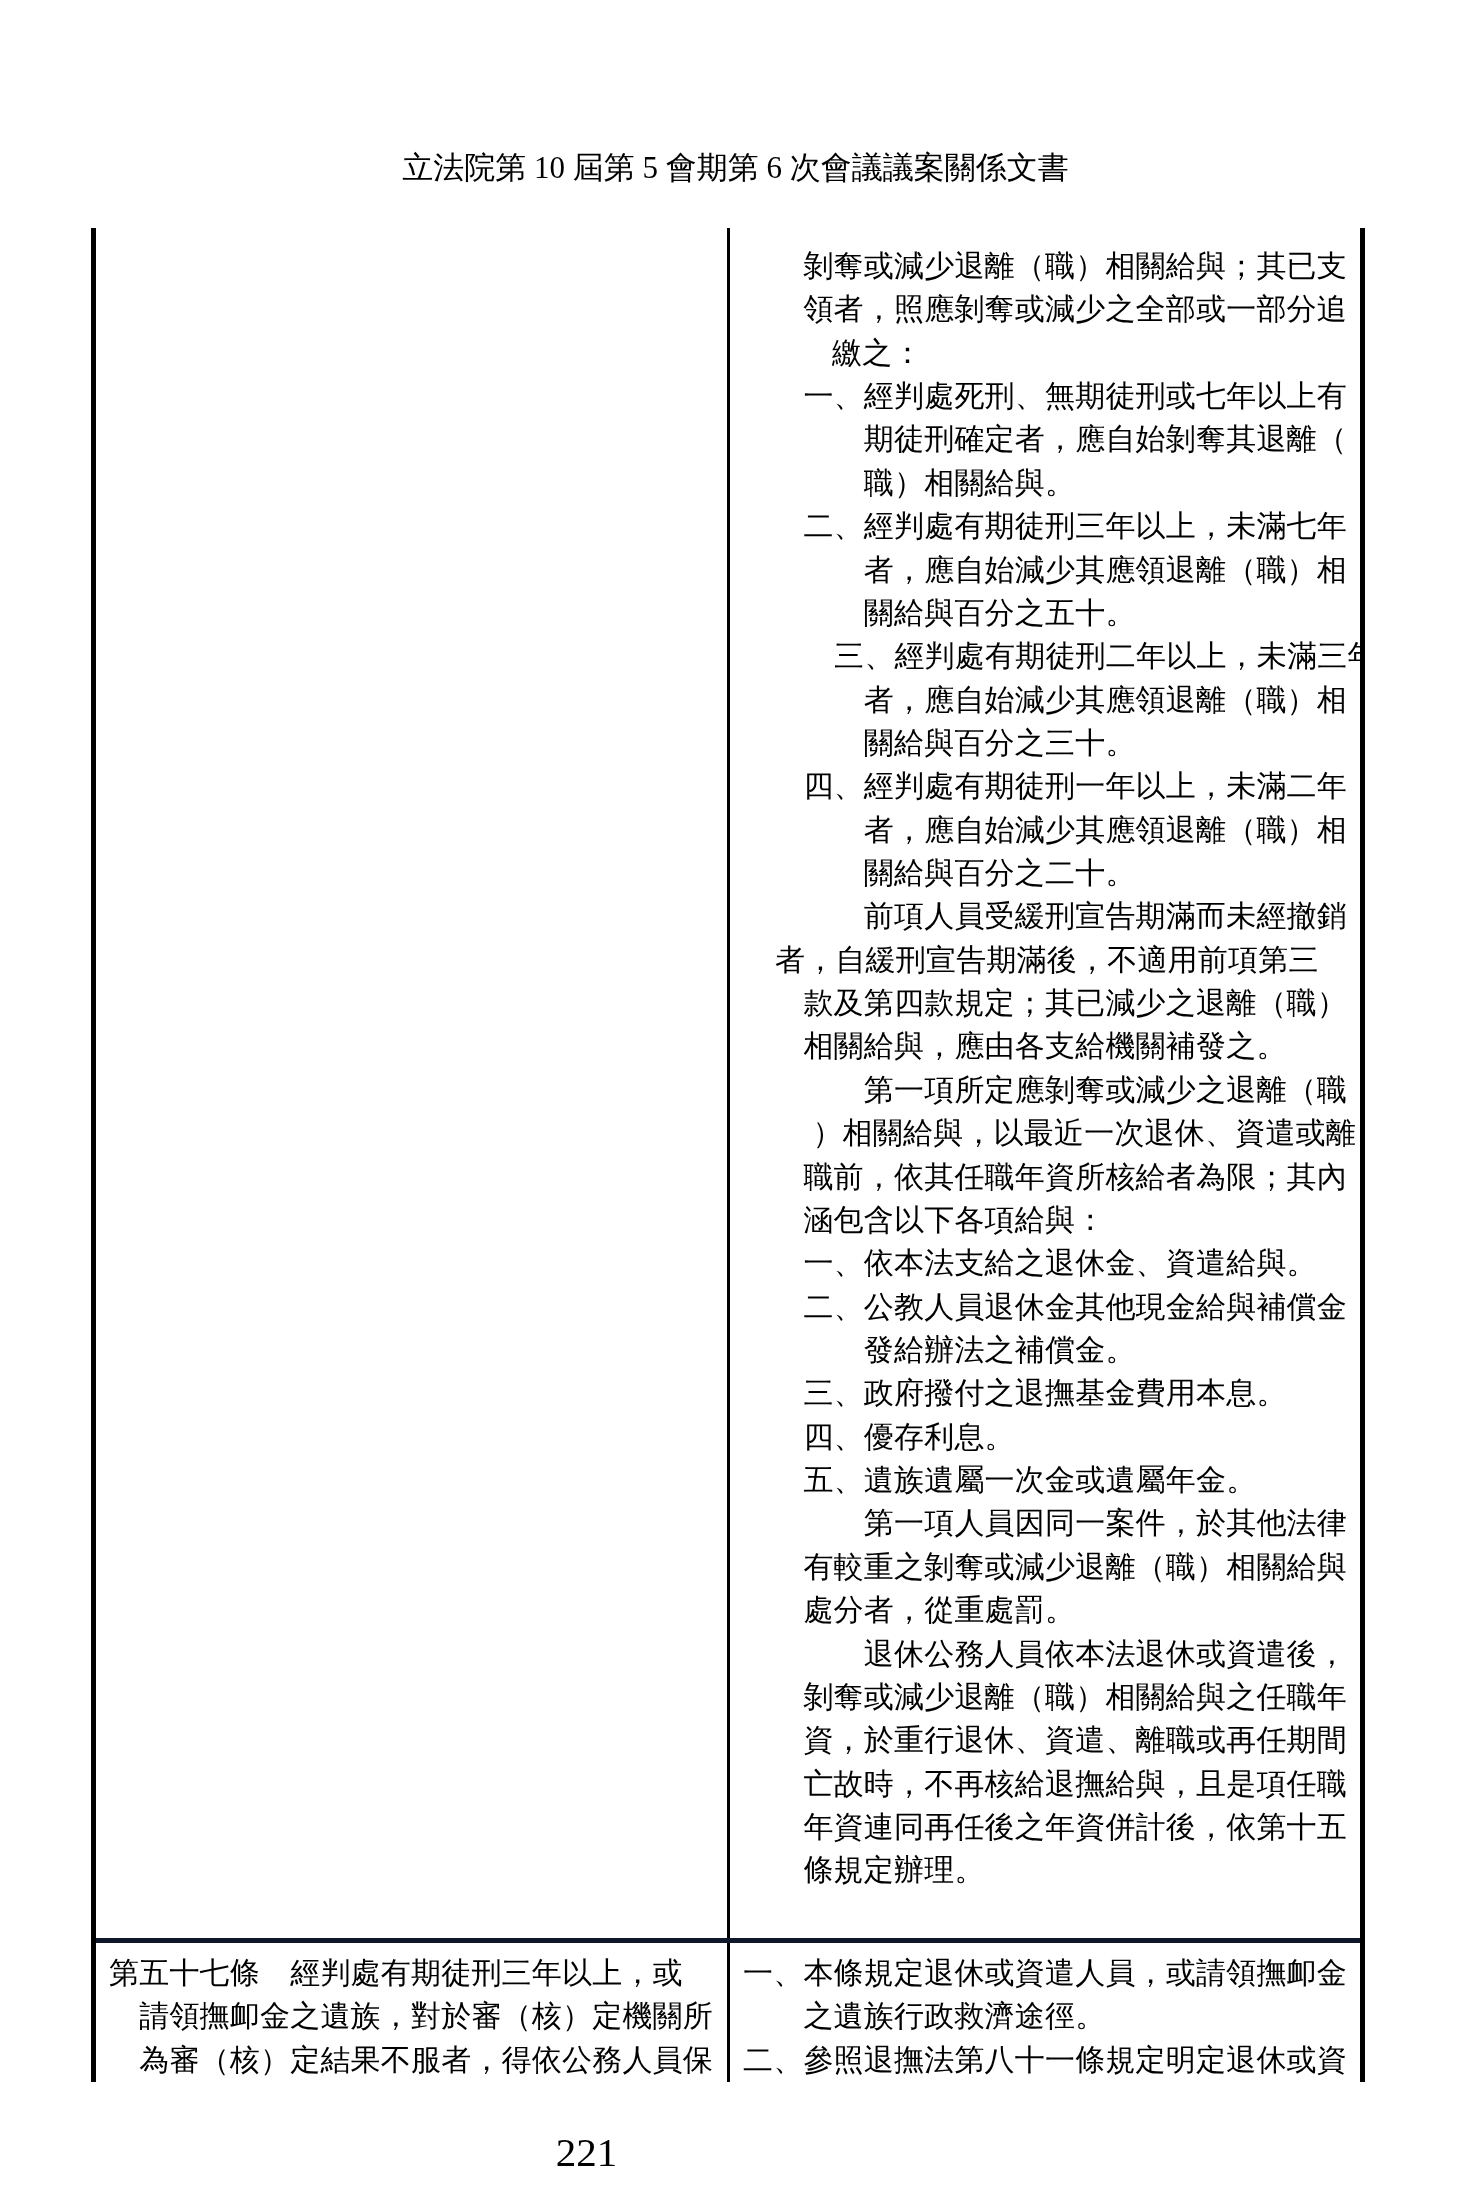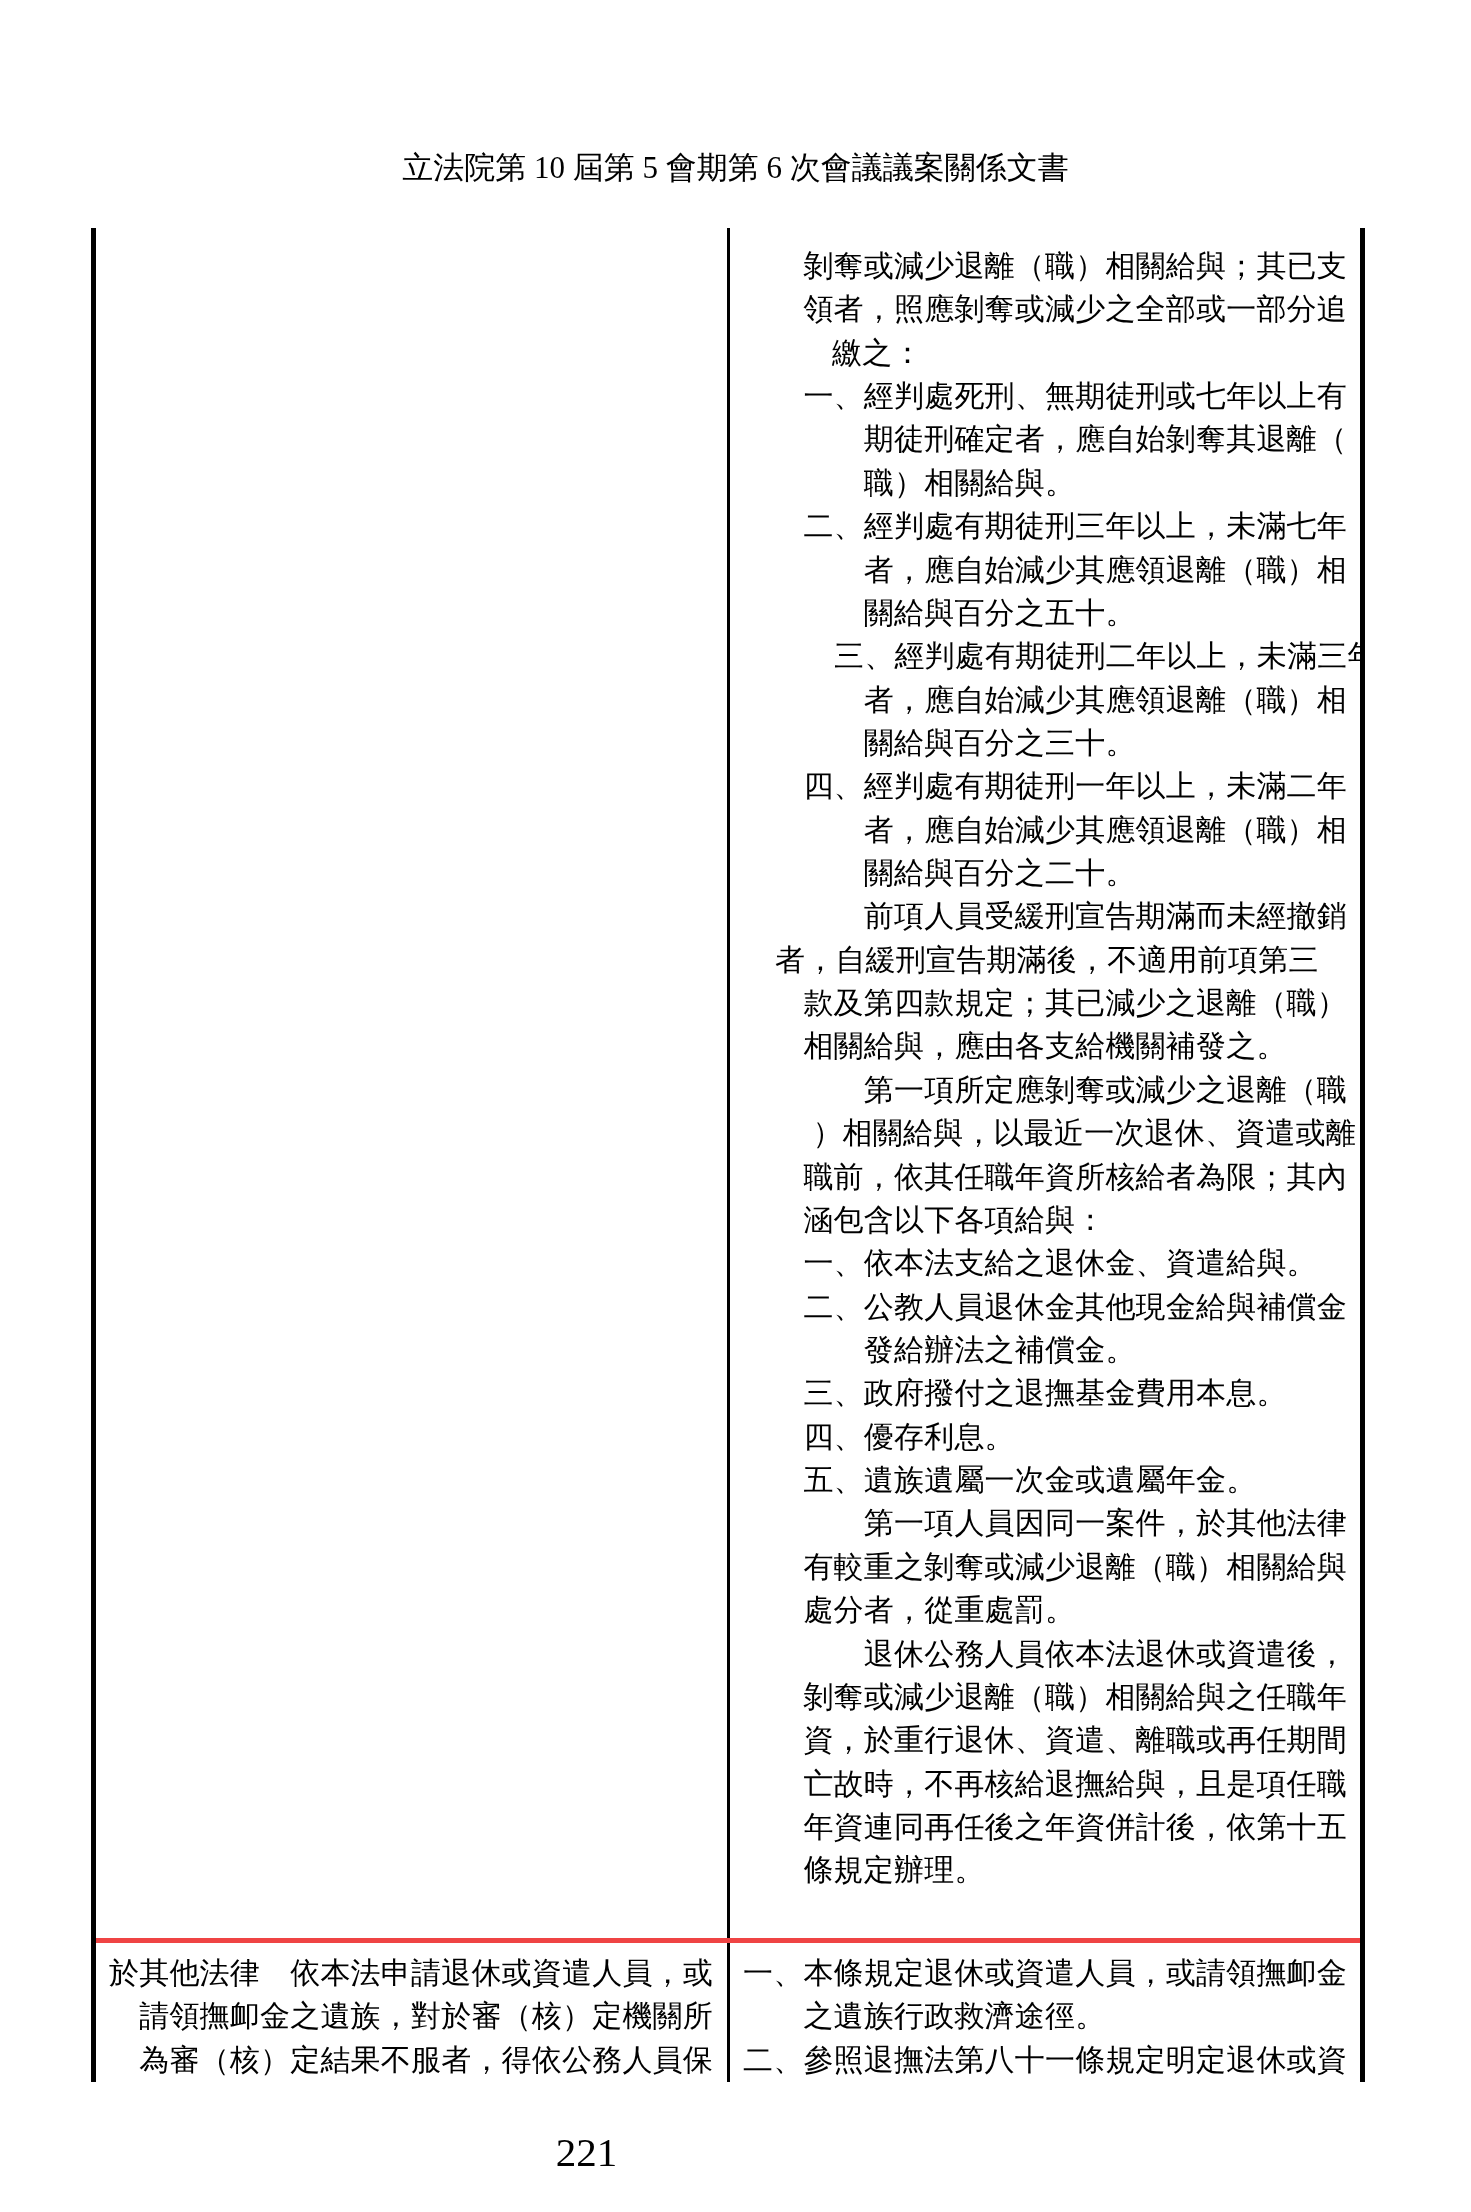--- a/index.html
+++ b/index.html
@@ -13,21 +13,21 @@
     text-align:center;font-size:31px;line-height:36px;
     white-space:pre;
   }
   .doc-table{
     position:absolute;left:91px;top:228px;
     width:1274px;height:1854px;
     border-left:5px solid #000;border-right:5px solid #000;
     box-sizing:border-box;
   }
   .row{display:flex;box-sizing:border-box;overflow:hidden;}
-  .row1{height:1715px;border-bottom:5px solid #ef4444;}
+  .row1{height:1715px;border-bottom:5px solid #0f172a;}
   .row2{height:139px;}
   .cell{box-sizing:border-box;overflow:hidden;}
   .cell-left{width:634px;border-right:3px solid #000;}
   .cell-right{width:630px;}
   .pt1{padding:16px 4px 0 13px;}
   .pt2{padding:8px 4px 0 13px;}
   .line{
     font-size:30px;line-height:43.36px;
     white-space:pre;letter-spacing:0.2px;
   }
@@ -80,21 +80,21 @@
         <div class="line" style="margin-left: 120.8px;">退休公務人員依本法退休或資遣後，</div>
         <div class="line" style="margin-left: 60.4px;">剝奪或減少退離（職）相關給與之任職年</div>
         <div class="line" style="margin-left: 60.4px;">資，於重行退休、資遣、離職或再任期間</div>
         <div class="line" style="margin-left: 60.4px;">亡故時，不再核給退撫給與，且是項任職</div>
         <div class="line" style="margin-left: 60.4px;">年資連同再任後之年資併計後，依第十五</div>
         <div class="line" style="margin-left: 60.4px;">條規定辦理。</div>
       </div>
   </div>
   <div class="row row2">
     <div class="cell cell-left pt2">
-        <div class="line" style="margin-left: 0px;">於其他法律　依本法申請退休或資遣人員，或</div>
+        <div class="line" style="margin-left: 0px;">第五十七條　經判處有期徒刑三年以上，或</div>
         <div class="line" style="margin-left: 30.2px;">請領撫卹金之遺族，對於審（核）定機關所</div>
         <div class="line" style="margin-left: 30.2px;">為審（核）定結果不服者，得依公務人員保</div>
       </div>
     <div class="cell cell-right pt2">
         <div class="line" style="margin-left: 0px;">一、本條規定退休或資遣人員，或請領撫卹金</div>
         <div class="line" style="margin-left: 60.4px;">之遺族行政救濟途徑。</div>
         <div class="line" style="margin-left: 0px;">二、參照退撫法第八十一條規定明定退休或資</div>
       </div>
   </div>
 </div>

